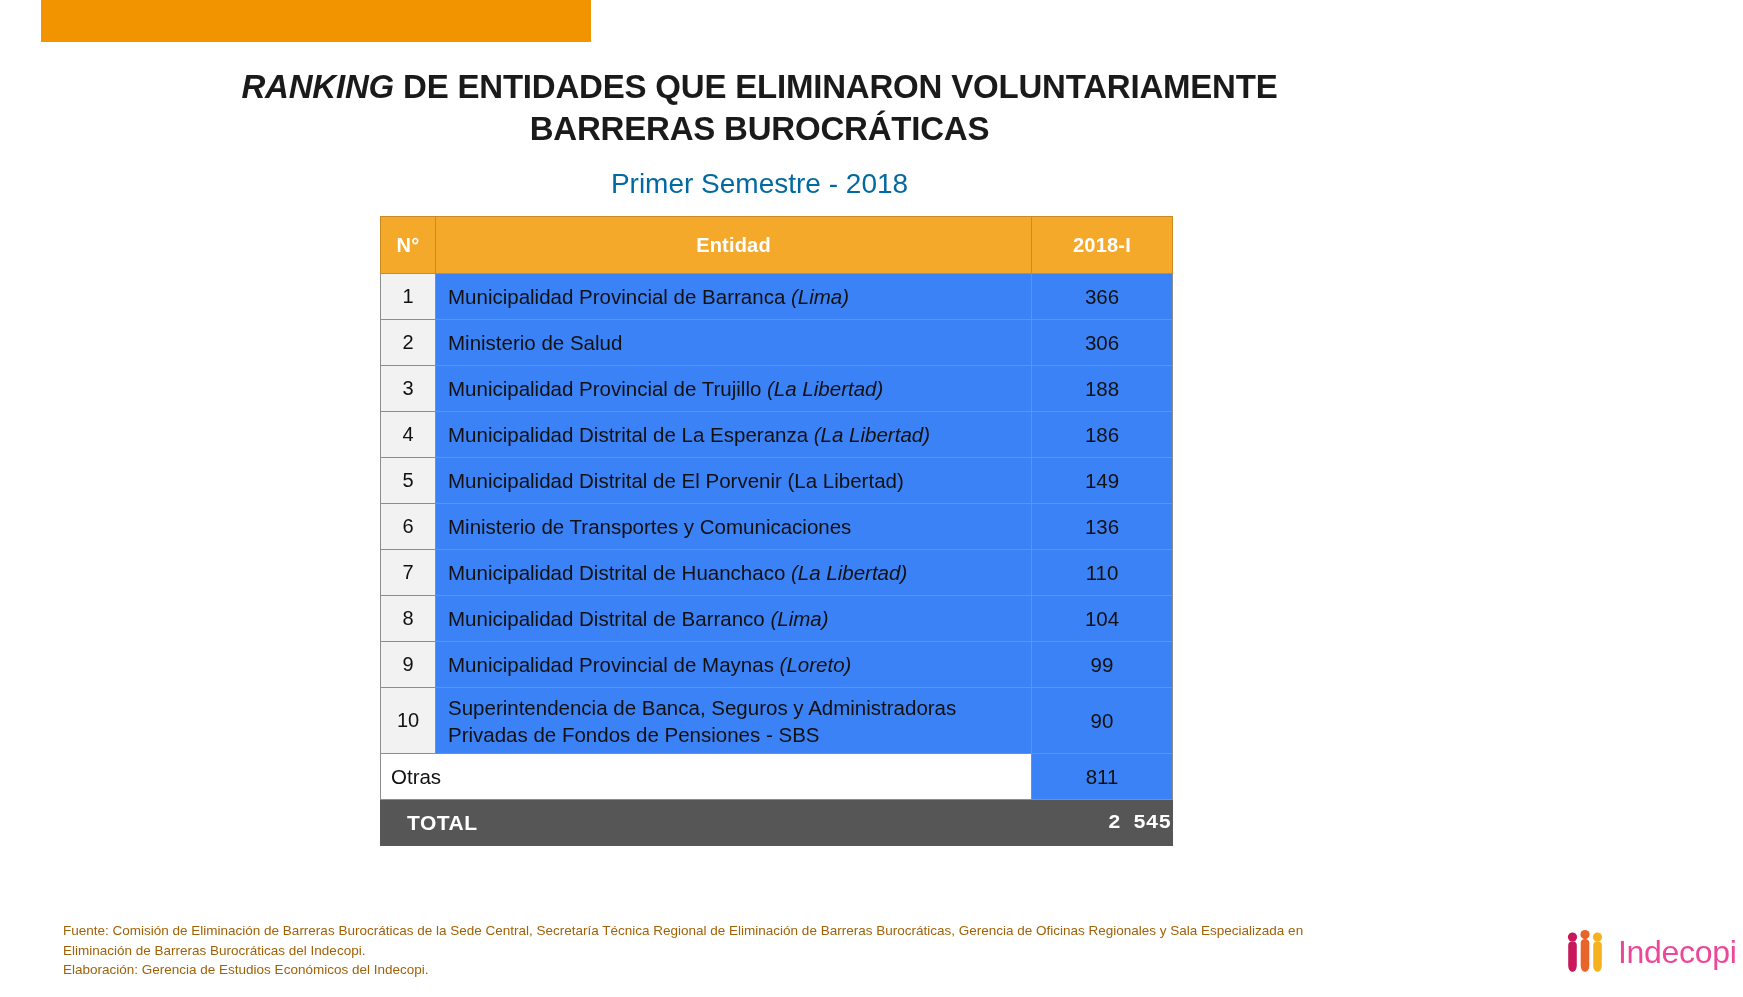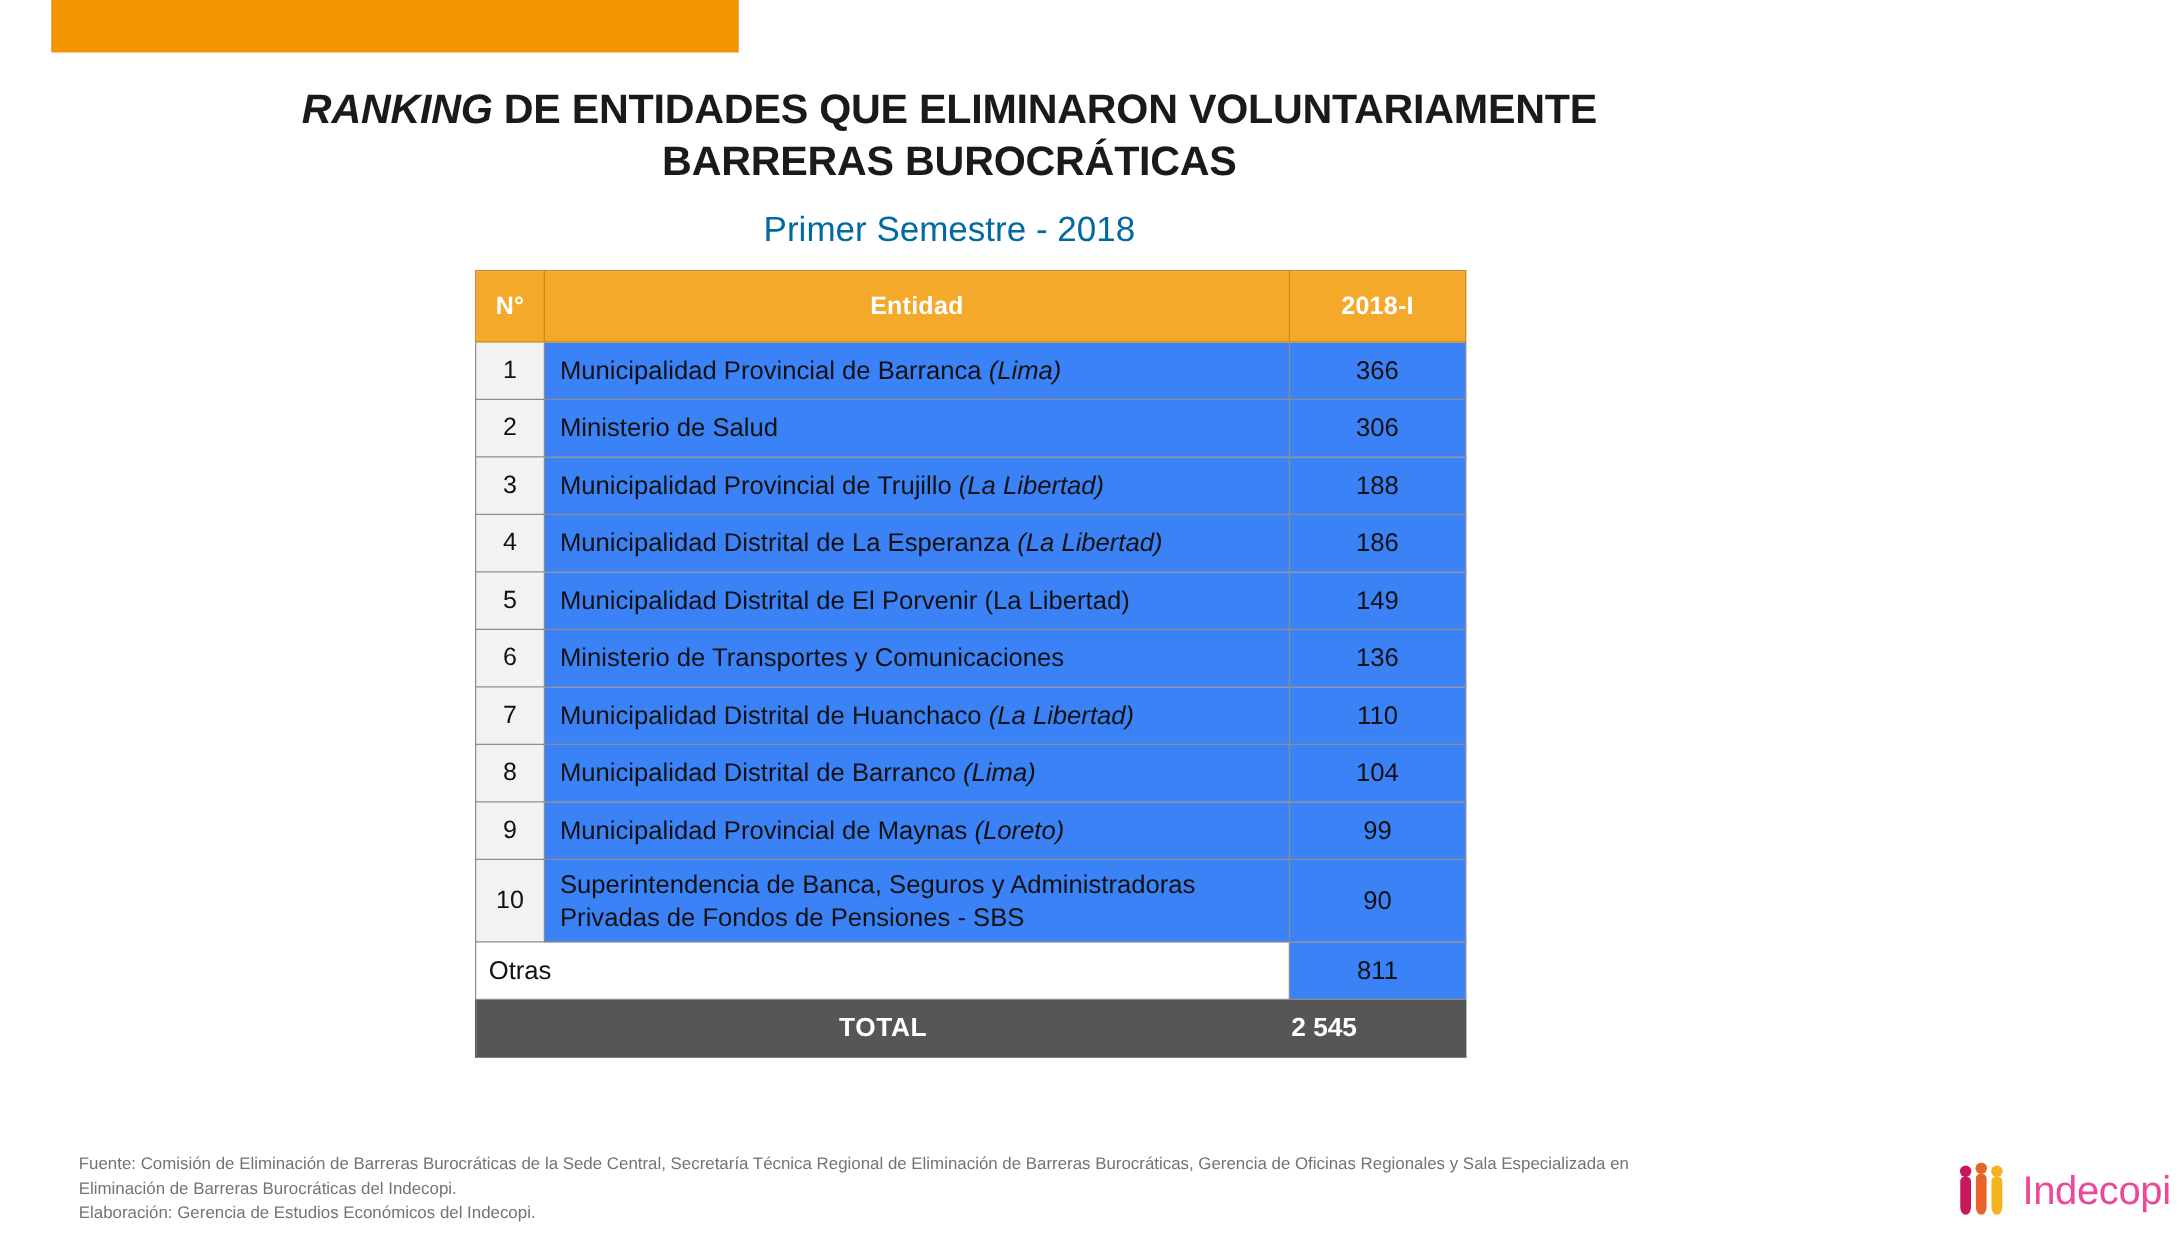--- a/index.html
+++ b/index.html
@@ -121,37 +121,38 @@
 
   tbody tr.total-row td {
     background: #565656;
     color: #ffffff;
     font-weight: bold;
     height: 43px;
     border: 1px solid #565656;
     font-size: 21px;
   }
   tbody tr.total-row td.total-label {
-    padding-left: 2px;
-    text-align: center;
+    padding-left: 26px;
+    text-align: left;
     letter-spacing: 0.5px;
   }
   tbody tr.total-row td.val {
-    text-align: left;
+    text-align: right;
+    font-family: Liberation Mono, monospace;
   }
 
   
   .footer {
     position: absolute;
     left: 63px;
     top: 921px;
     width: 1380px;
     font-size: 13.5px;
     line-height: 19.5px;
-    color: #737373;
+    color: #a16207;
   }
   .footer p { margin: 0; }
 
   
   .logo {
     position: absolute;
     left: 1565px;
     top: 930px;
     display: flex;
     align-items: center;

